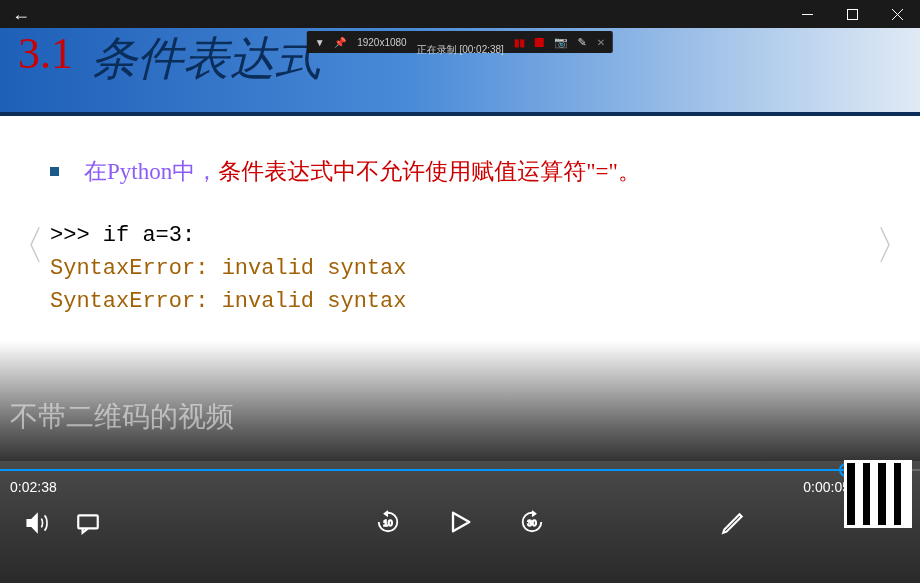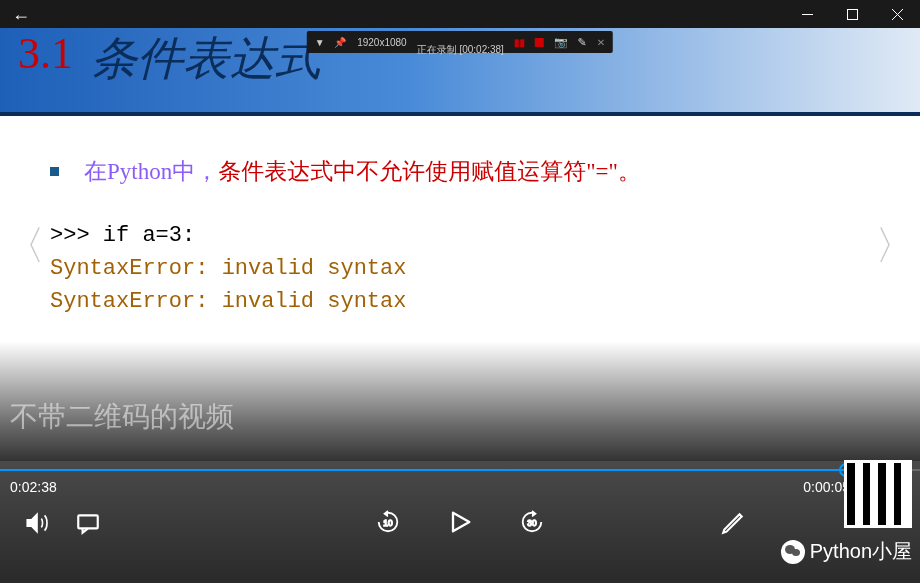--- a/index.html
+++ b/index.html
@@ -227,17 +227,13 @@
       <div></div>
     <div></div>
       <div></div>
       <div></div>
       <div></div>
       <div></div>
       <div></div>
       <div></div>
       <div></div>
   </div>
-  <div class="channel-watermark">
-    <div class="wechat-icon"></div>
-    <span>Python小屋</span>
-  </div>
 </div>
 
 </body></html>

